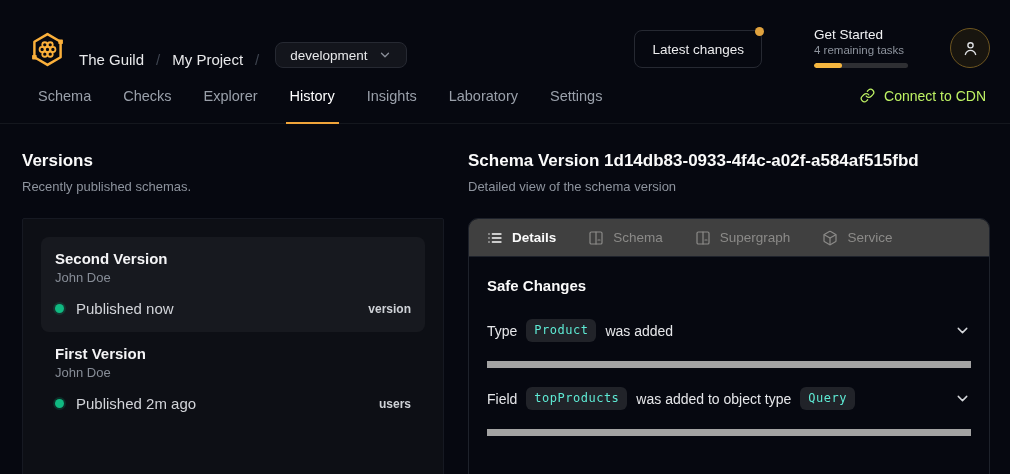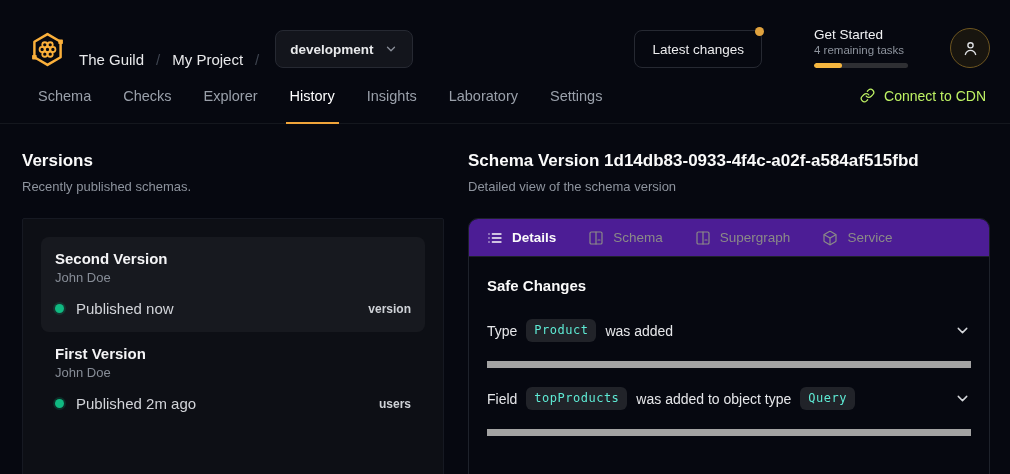--- a/index.html
+++ b/index.html
@@ -11,22 +11,22 @@
   }
   svg { display:block; }
 
   
   .header { display:flex; align-items:flex-end; height:68px; padding:0 20px 0 22px;margin-left:7px; }
   .crumb { font-size:15px; color:#e8e9eb; margin-left:12px; cursor:pointer; }
   .crumb.first { margin-left:13px; }
   .slash { color:#3e4450; font-size:15px; margin-left:12px; }
   .target-btn {
     display:flex; align-items:center; gap:10px; margin-left:16px;
-    height:38px; padding:0 14px; background:#13151c; border:1px solid #262932;
-    border-radius:8px; color:#e8e9eb; font-size:13.5px; cursor:pointer;font-weight:bold;
+    height:26px; padding:0 14px; background:#13151c; border:1px solid #262932;
+    border-radius:8px; color:#e8e9eb; font-size:13.5px; cursor:pointer;
   }
   .target-btn .chev { color:#8b909a; }
   .header-spacer { flex:1; }
   .latest-btn {
     position:relative; height:38px; padding:0 17px; background:transparent;
     border:1px solid #262932; border-radius:8px; color:#ededef;
     font-size:13.5px; font-family:inherit; cursor:pointer;
   }
   .latest-dot { position:absolute; top:-4px; right:-3px; width:9px; height:9px;
     border-radius:50%; background:#e0a23e; }
@@ -70,21 +70,21 @@
   .v-row { display:flex; align-items:center; margin-top:15px; }
   .v-dot { width:9px; height:9px; border-radius:50%; background:#10b981;
     box-shadow:0 0 0 2px rgba(16,185,129,.18); margin-right:12px; flex:none; }
   .v-status { font-size:15px; color:#d2d4d9; }
   .v-service { margin-left:auto; font-size:12px; font-weight:700; color:#cfd2d7; }
 
   
   .detail-card { margin-top:22px; border:1px solid #1e222b; border-radius:10px;
     height:320px; overflow:hidden; }
   .detail-tabs { display:flex; align-items:center; gap:32px; height:38px;
-    padding:0 18px; background:#4c1d95; border-bottom:1px solid #1e222b; }
+    padding:0 18px; background:#404040; border-bottom:1px solid #1e222b; }
   .d-tab { display:flex; align-items:center; gap:9px; font-size:13.5px;
     color:#8b8a88; cursor:pointer; }
   .d-tab.active { color:#fafafa; font-weight:600; }
   .detail-body { padding:20px 18px 0; }
   .safe-title { font-size:15px; font-weight:700; color:#fafafa; margin-bottom:6px; }
   .change-row { display:flex; align-items:center; gap:9px; padding:19px 0;
     border-bottom:7px solid #a3a3a3; font-size:14px; color:#e6e7ea; cursor:pointer; }
   .code-badge { font-family:"DejaVu Sans Mono","Liberation Mono",monospace;
     font-size:12px; letter-spacing:.5px; color:#5eead4; background:#212329;
     border-radius:6px; padding:4px 8px 5px; }

